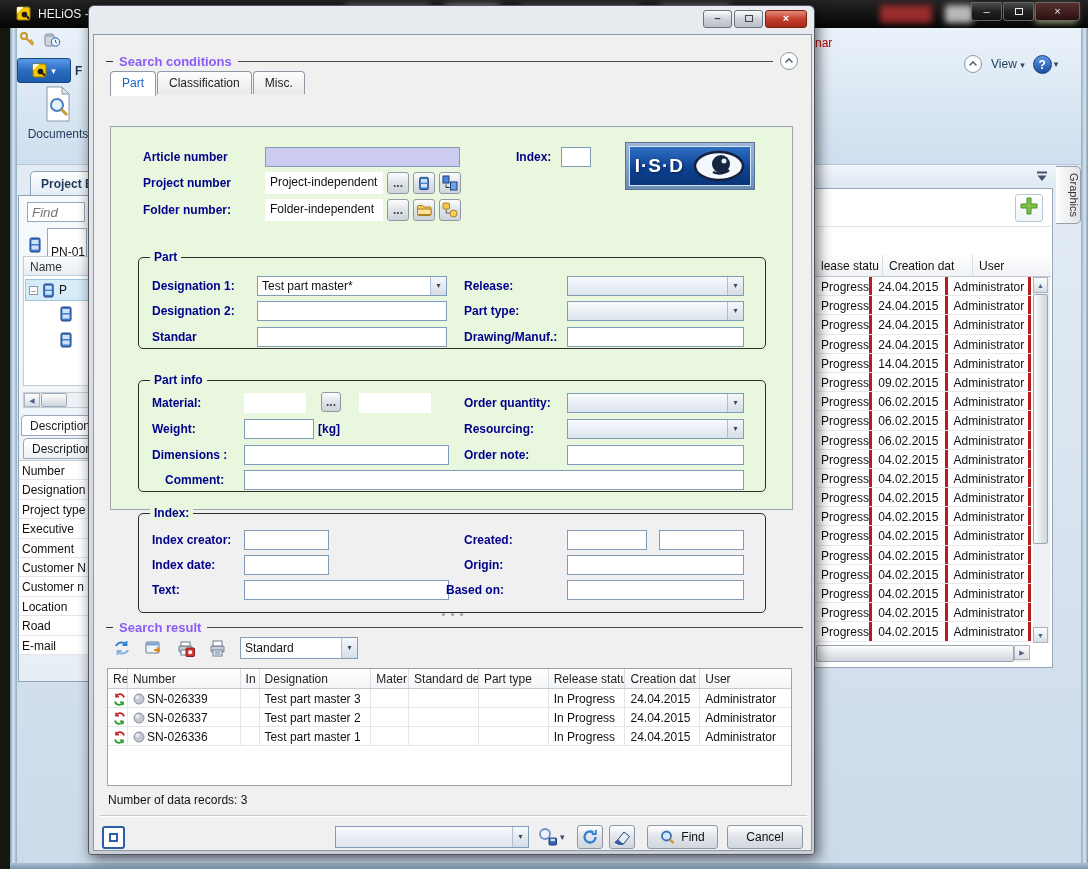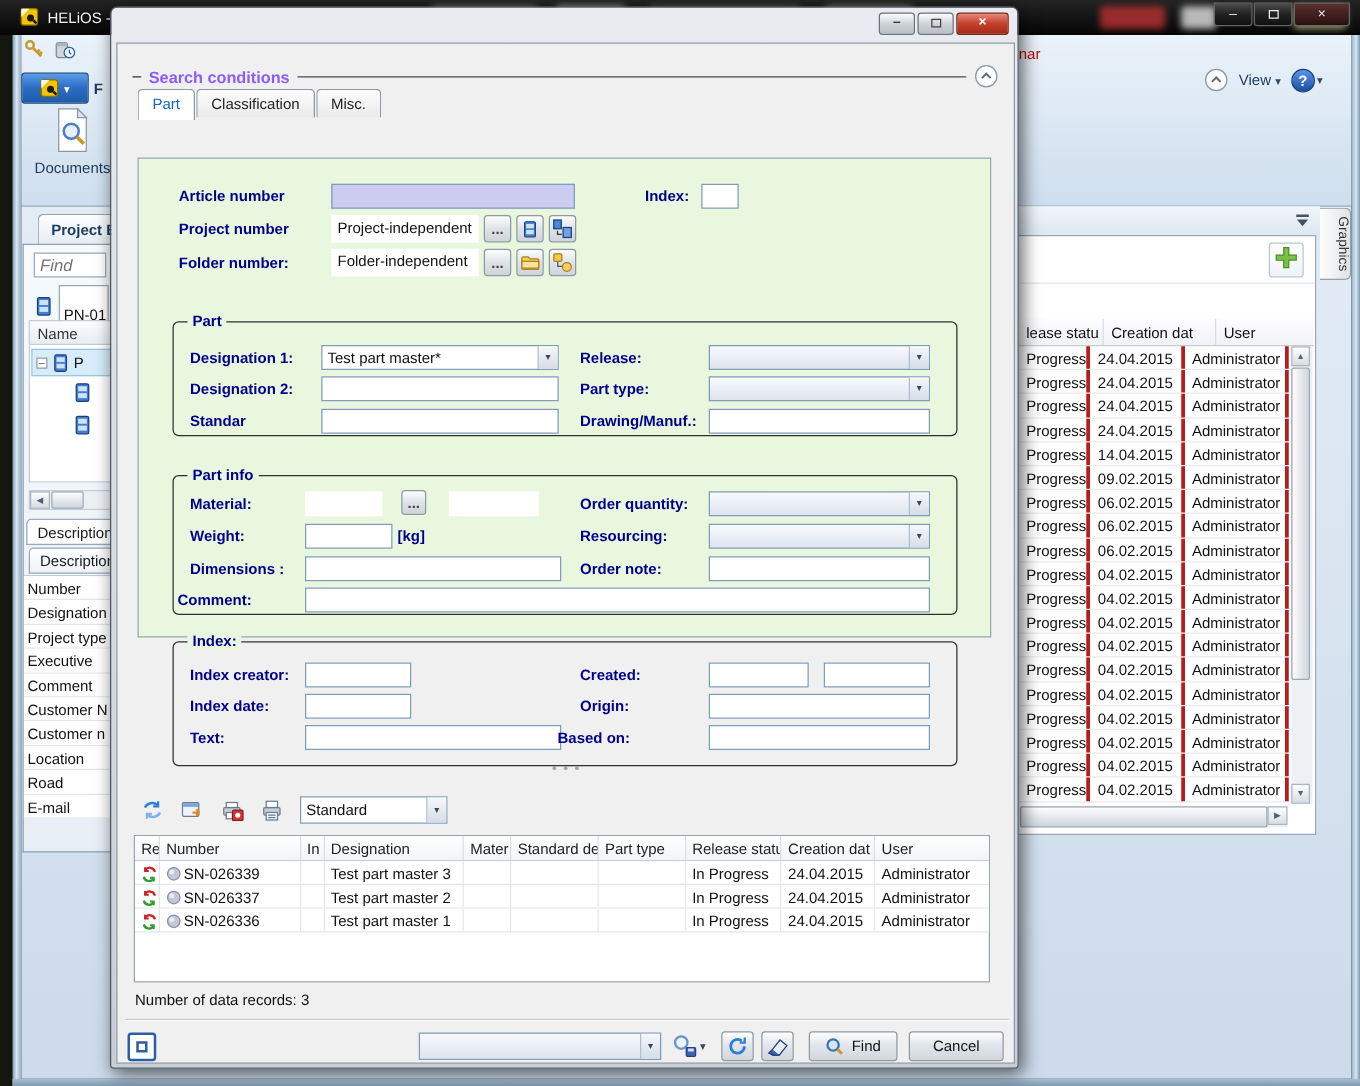--- a/index.html
+++ b/index.html
@@ -410,20 +410,31 @@
       <div class="tab">Misc.</div>
     </div>
 
     <div class="green-panel">
 
       <div class="lbl" style="left:32px;top:23px;">Article number</div>
       <input class="txt" style="left: 154px; top: 20px; width: 195px; height: 20px; background: rgb(204, 204, 240);" value="">
       <div class="lbl" style="left:405px;top:23px;">Index:</div>
       <input class="txt" style="left: 450px; top: 20px; width: 30px; height: 20px;" value="">
 
+      <div class="logo">
+        <div class="inner">
+          <span class="isd">I·S·D</span>
+          <svg width="52" height="36">
+            <ellipse cx="26" cy="18" rx="24" ry="14" fill="#f4f8fd" stroke="#13233f" stroke-width="2.5"></ellipse>
+            <circle cx="28" cy="16" r="9" fill="#16263f"></circle>
+            <circle cx="31" cy="13" r="2.5" fill="#e8eef6"></circle>
+            <path d="M20 24 a12 9 0 0 0 16 -2" fill="none" stroke="#13233f" stroke-width="2.5"></path>
+          </svg>
+        </div>
+      </div>
 
       <div class="lbl" style="left:32px;top:49px;">Project number</div>
       <div class="valbox" style="left:154px;top:45px;width:118px;height:22px;">Project-independent</div>
       <div class="sqbtn" style="left:276px;top:45px;">...</div>
       <div class="sqbtn" style="left:302px;top:45px;">
         <svg width="14" height="15" viewBox="0 0 16 16">
             <rect x="3" y="1" width="10" height="14" rx="1.5" fill="#3f7ed0" stroke="#1c3f77"></rect>
             <rect x="4.5" y="3" width="7" height="4" fill="#cfe2f7"></rect>
             <rect x="4.5" y="8.5" width="7" height="4" fill="#cfe2f7"></rect>
           </svg>
@@ -495,21 +506,21 @@
         <div class="lbl" style="left:325px;top:41px;">Resourcing:</div>
         <div class="combo grad" style="left:428px;top:38px;width:177px;">
             <span class="cbtn">▾</span>
           </div>
 
         <div class="lbl" style="left:13px;top:67px;">Dimensions :</div>
         <input class="txt" style="left: 105px; top: 64px; width: 205px; height: 20px;">
         <div class="lbl" style="left:325px;top:67px;">Order note:</div>
         <input class="txt" style="left: 428px; top: 64px; width: 177px; height: 20px;">
 
-        <div class="lbl" style="left:3px;top:92px;">Comment:</div>
+        <div class="lbl" style="left:26px;top:92px;">Comment:</div>
         <input class="txt" style="left: 105px; top: 89px; width: 500px; height: 20px;">
       </div>
 
       <div class="fieldset" style="left:27px;top:386px;width:628px;height:100px;">
         <span class="legend">Index:</span>
         <div class="lbl" style="left:13px;top:19px;">Index creator:</div>
         <input class="txt" style="left: 105px; top: 16px; width: 85px; height: 20px;">
         <div class="lbl" style="left:325px;top:19px;">Created:</div>
         <input class="txt" style="left: 428px; top: 16px; width: 80px; height: 20px;">
         <input class="txt" style="left: 520px; top: 16px; width: 85px; height: 20px;">
@@ -521,20 +532,25 @@
 
         <div class="lbl" style="left:13px;top:69px;text-align:right;">Text:</div>
         <input class="txt" style="left: 105px; top: 66px; width: 205px; height: 20px;">
         <div class="lbl" style="left:307px;top:69px;">Based on:</div>
         <input class="txt" style="left: 428px; top: 66px; width: 177px; height: 20px;">
       </div>
     </div>
 
     <div class="splitter-dots"><i></i><i></i><i></i></div>
 
+    <div class="section-head" style="left:12px;top:585px;width:697px;">
+      <span class="dash"></span>
+      <span class="cap">Search result</span>
+      <span class="line"></span>
+    </div>
 
     <div class="sr-toolbar">
       <span class="tool-ic">
         <svg width="18" height="16">
             <path d="M3 6 a6 5 0 0 1 10 -2" fill="none" stroke="#2f7fd6" stroke-width="2"></path>
             <path d="M13.5 1 v4 h-4" fill="none" stroke="#2f7fd6" stroke-width="1.8"></path>
             <path d="M15 10 a6 5 0 0 1 -10 2" fill="none" stroke="#7fb2e8" stroke-width="2"></path>
             <path d="M4.5 15 v-4 h4" fill="none" stroke="#7fb2e8" stroke-width="1.8"></path>
           </svg>
       </span>

